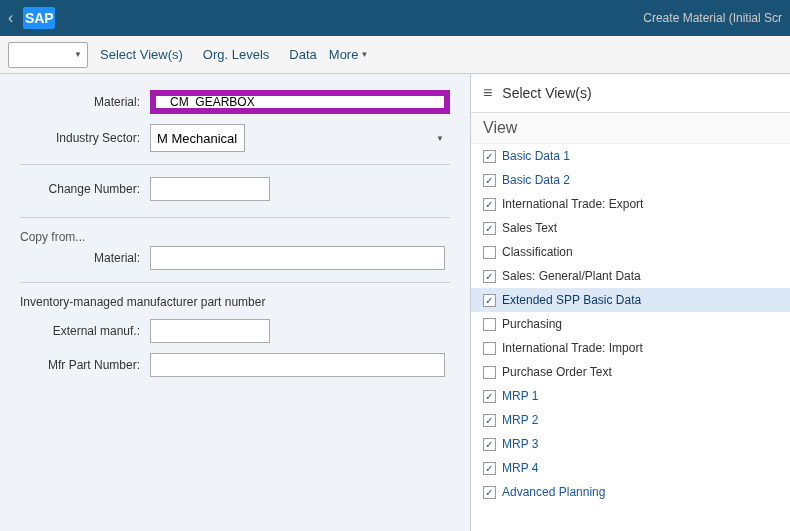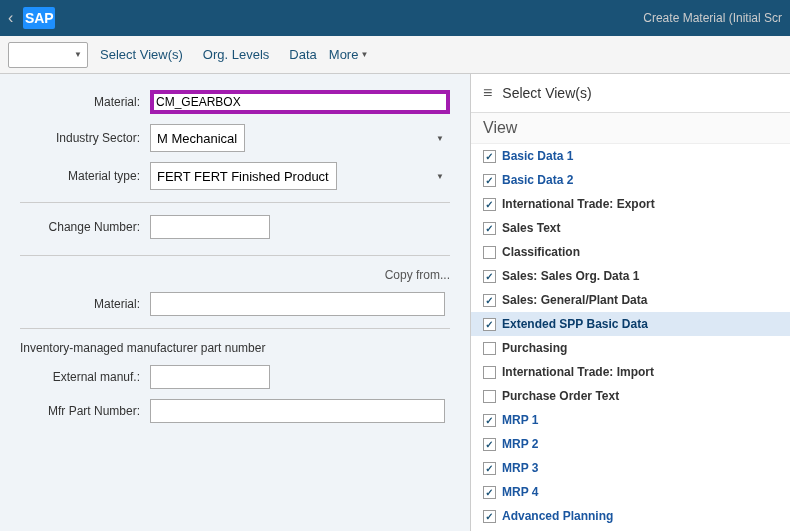--- a/index.html
+++ b/index.html
@@ -124,23 +124,23 @@
       margin-bottom: 10px;
     }
     .form-label {
       text-align: right;
       min-width: 120px;
       margin-right: 10px;
       color: #333;
       font-size: 12px;
     }
     .form-input {
-      border: 4px solid #a21caf;
-      background: white;
-      padding: 3px 2px;
+      border: 6px solid #a21caf;
+      background: white;
+      padding: 3px 14px;
       font-size: 12px;
       height: 24px;
       flex: 1;
       max-width: 300px;
     }
     .form-select {
       border: 1px solid #aaa;
       background: white;
       padding: 3px 6px;
       font-size: 13px;
@@ -171,22 +171,21 @@
       border: none;
       border-top: 1px solid #ccc;
       margin: 12px 0;
     }
     .change-number-row {
       margin-bottom: 16px;
     }
     .copy-from-title {
       font-size: 12px;
       color: #555;
-      margin-bottom: 10px;
-      text-align: right;
+      margin-bottom: 2px;
     }
     .inventory-section-title {
       font-size: 12px;
       color: #333;
       margin-bottom: 10px;
     }
     .small-input {
       border: 1px solid #aaa;
       background: white;
       padding: 3px 6px;
@@ -239,21 +238,20 @@
       color: #555;
       background: #fafafa;
       border-bottom: 1px solid #eee;
     }
     .view-item {
       display: flex;
       align-items: center;
       padding: 5px 12px;
       font-size: 12px;
       gap: 6px;
-      font-weight: bold;
     }
     .view-checkbox {
       width: 13px;
       height: 13px;
       border: 1px solid #999;
       display: flex;
       align-items: center;
       justify-content: center;
       font-size: 10px;
       flex-shrink: 0;
@@ -316,28 +314,20 @@
 
     <div class="form-row">
       <label class="form-label">Industry Sector:</label>
       <div class="select-wrapper">
         <select class="form-select">
           <option>M Mechanical</option>
         </select>
       </div>
     </div>
 
-    <div class="form-row">
-      <label class="form-label">Material type:</label>
-      <div class="select-wrapper">
-        <select class="form-select">
-          <option>FERT FERT Finished Product</option>
-        </select>
-      </div>
-    </div>
 
     <hr class="section-divider">
 
     <div class="form-row change-number-row">
       <label class="form-label">Change Number:</label>
       <input class="small-input" type="text" value="" style="">
     </div>
 
     <hr class="section-divider">
 
@@ -386,24 +376,20 @@
         <div class="view-item">
           <div class="view-checkbox checked"></div>
           <span class="view-text">Sales Text</span>
         </div>
         <div class="view-item">
           <div class="view-checkbox"></div>
           <span class="view-text">Classification</span>
         </div>
         <div class="view-item">
           <div class="view-checkbox checked"></div>
-          <span class="view-text">Sales: Sales Org. Data 1</span>
-        </div>
-        <div class="view-item">
-          <div class="view-checkbox checked"></div>
           <span class="view-text">Sales: General/Plant Data</span>
         </div>
         <div class="view-item highlighted-row">
           <div class="view-checkbox checked"></div>
           <span class="view-link">Extended SPP Basic Data</span>
         </div>
         <div class="view-item">
           <div class="view-checkbox"></div>
           <span class="view-text">Purchasing</span>
         </div>

